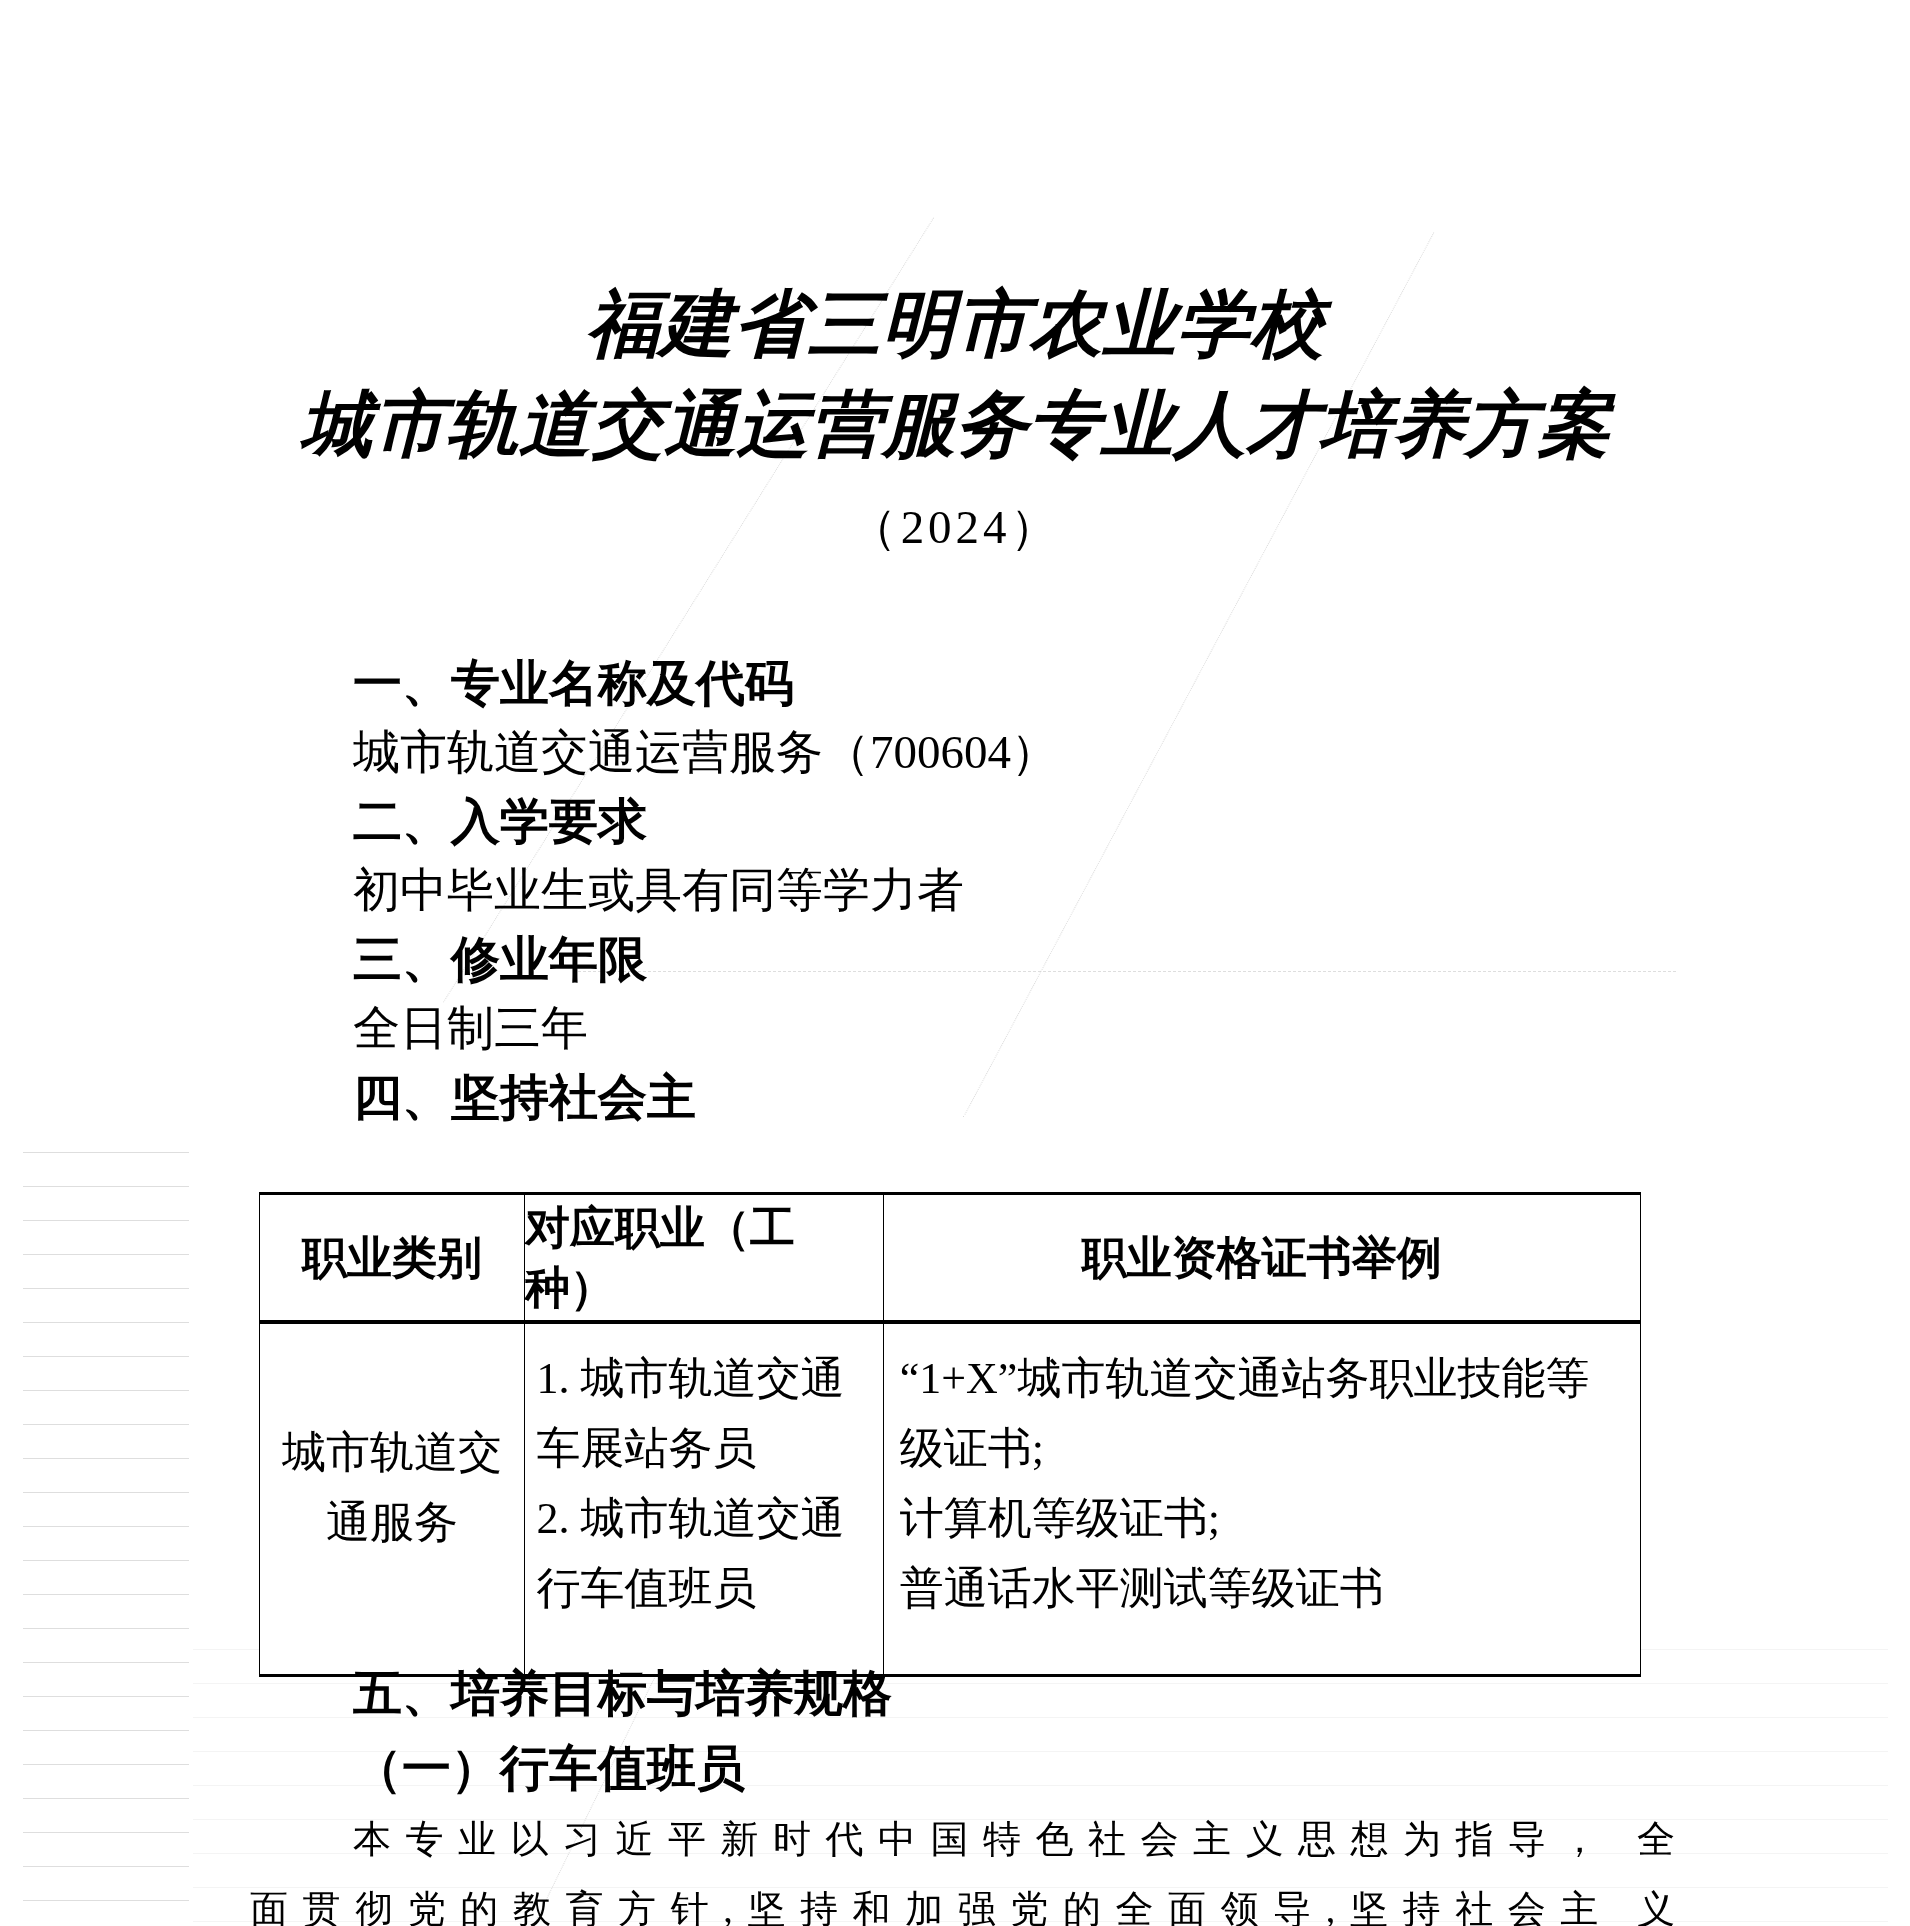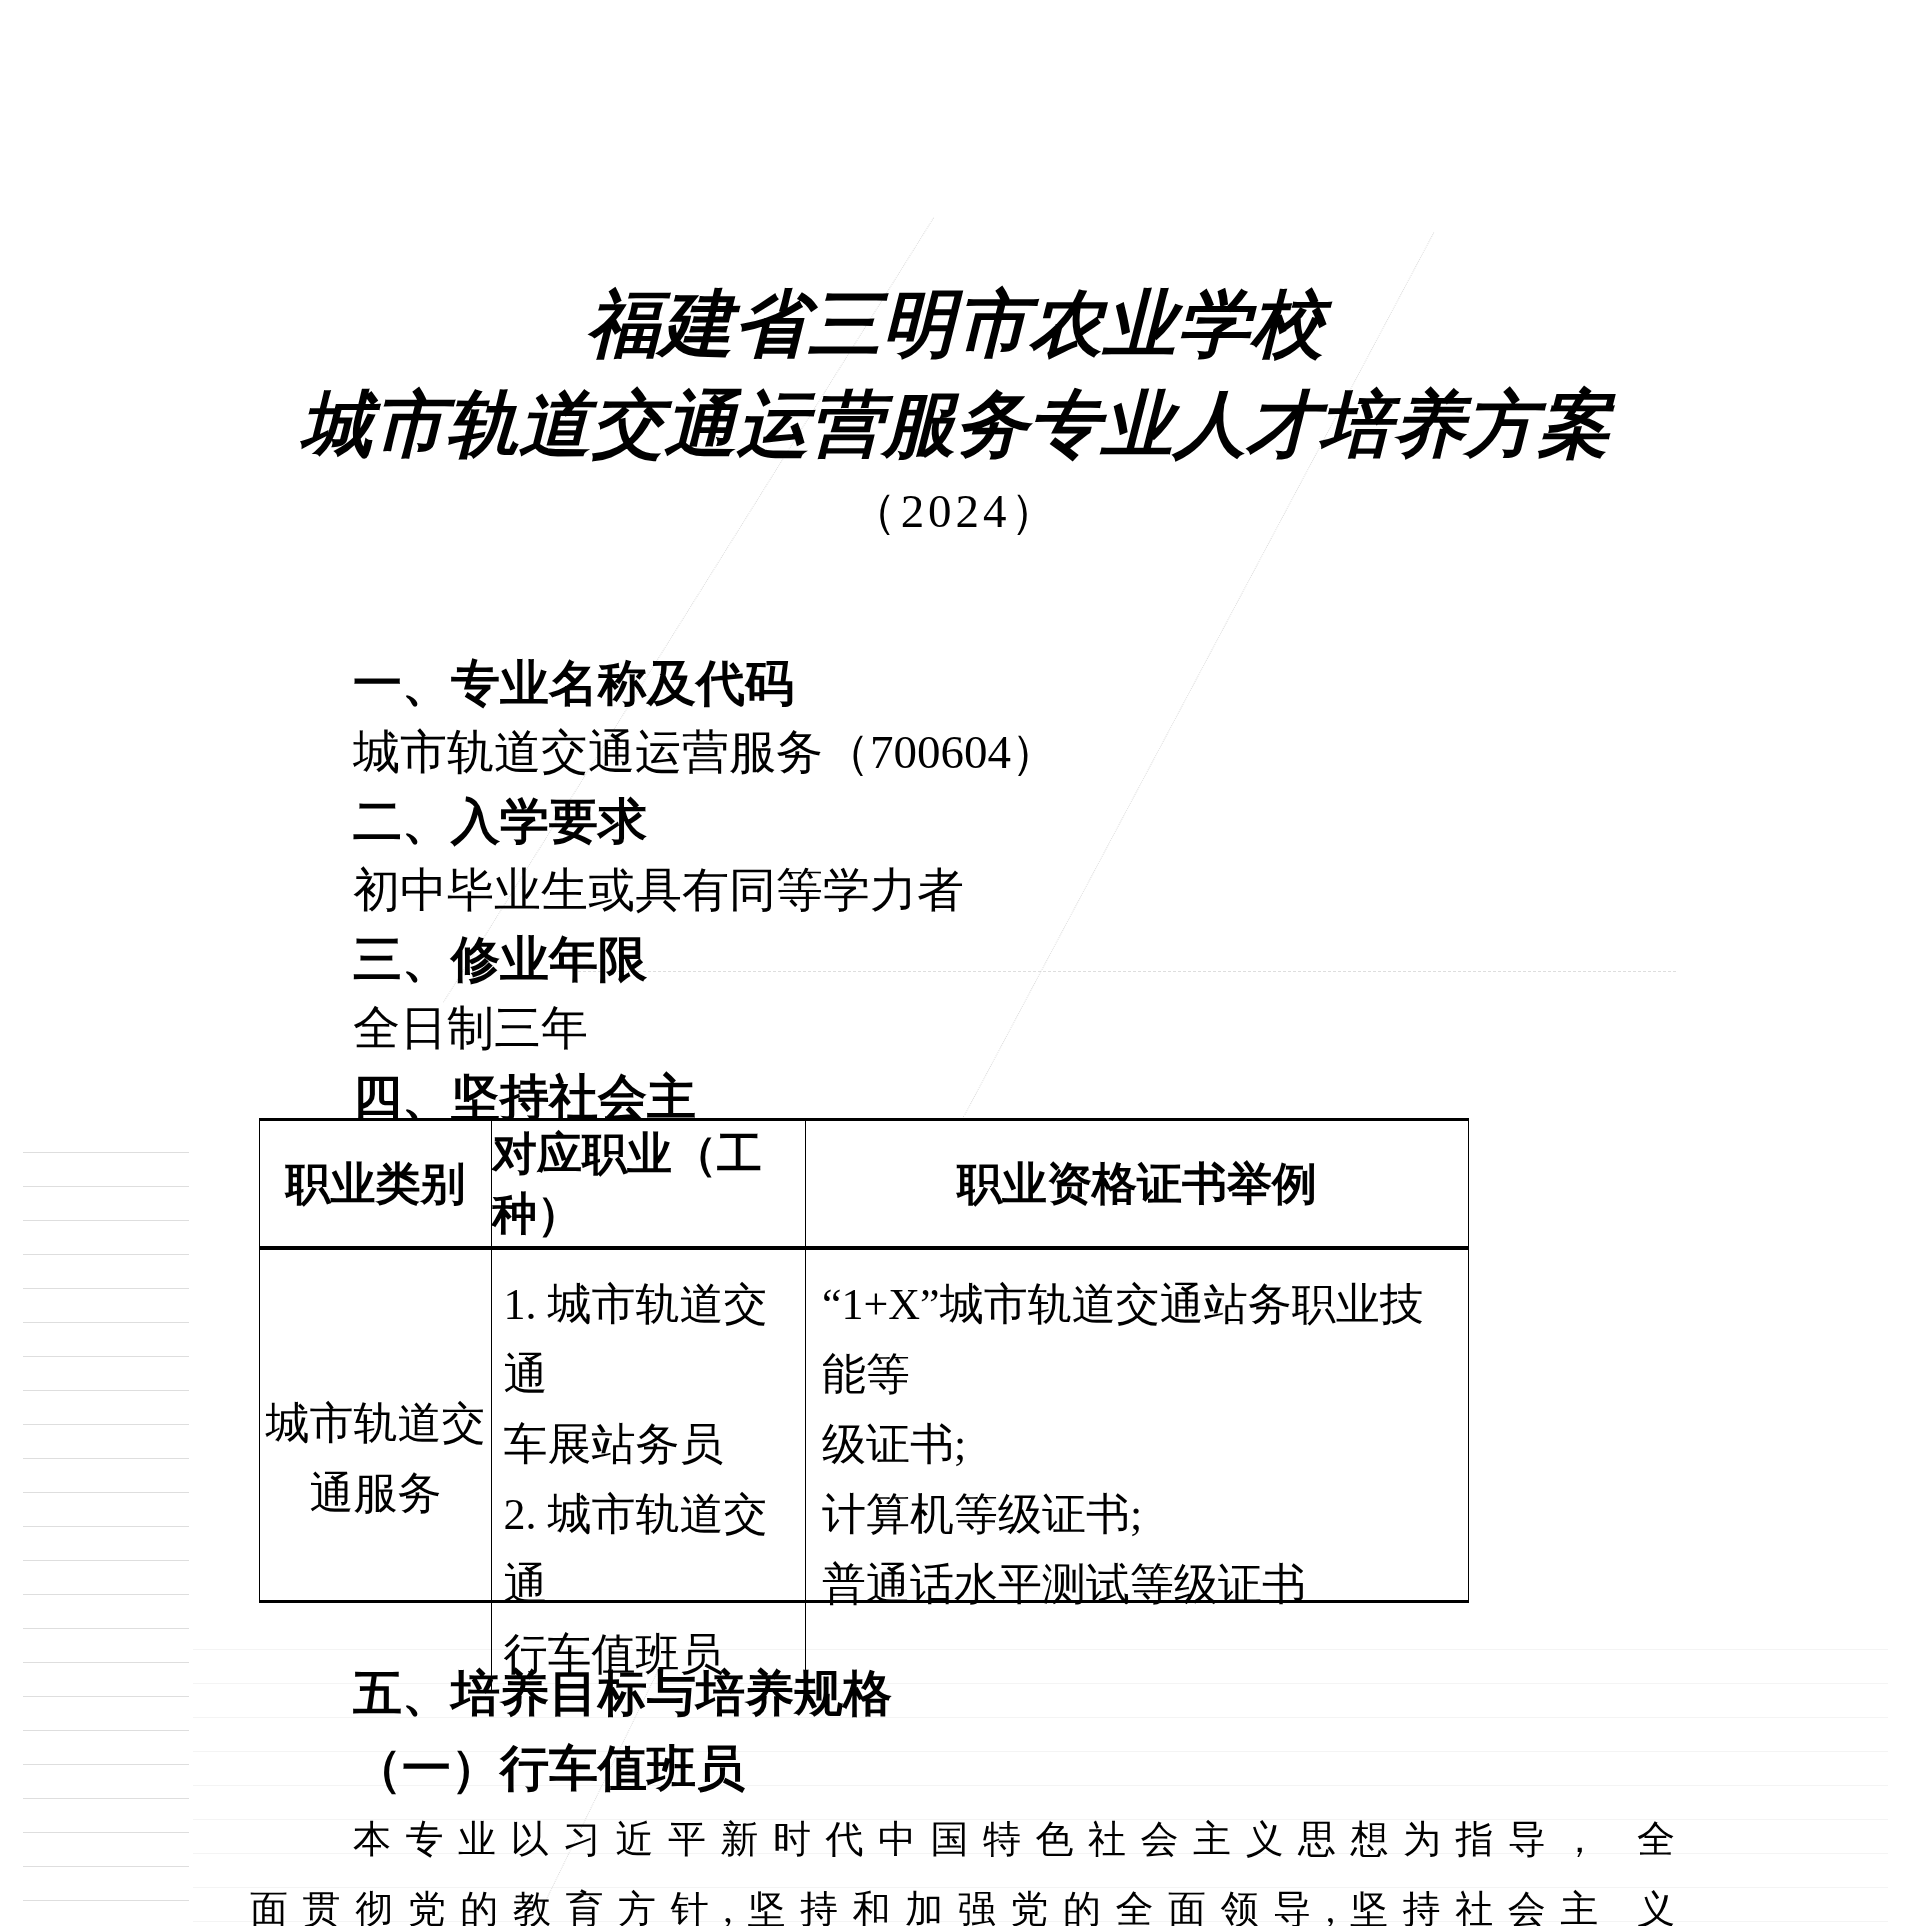--- a/index.html
+++ b/index.html
@@ -36,37 +36,37 @@
   
   .doc-title {
     position: absolute; left: 243px; width: 1425px;
     text-align: center; font-weight: 700; font-style: italic;
     font-size: 73px; line-height: 92px; letter-spacing: 0.8px;
     z-index: 2;
   }
   .doc-title-1 { top: 279px; }
   .doc-title-2 { top: 379px; font-size: 72px; }
   .doc-title-year {
-    position: absolute; left: 243px; top: 480px; width: 1425px;
+    position: absolute; left: 243px; top: 496px; width: 1425px;
     text-align: center; font-weight: 400; font-style: normal;
     font-size: 47px; line-height: 62px; letter-spacing: 3.9px; z-index: 2;
   }
 
   
   .sections { position: absolute; left: 250px; top: 649px; width: 1425px; z-index: 2; }
   .sec-line { height: 69px; line-height: 69px; padding-left: 103px; }
   .sec-heading {
     font-family: "Liberation Sans", "DejaVu Sans", sans-serif;
     font-weight: 700; font-size: 49px;
   }
   .sec-entry { font-size: 47px; }
 
   
   .ctable {
-    position: absolute; left: 259px; top: 1118px; width: 1210px; z-index: 2;
+    position: absolute; left: 259px; top: 1192px; width: 1382px; z-index: 2;
     border-top: 3.9px solid #000; border-bottom: 3.9px solid #000;
     border-left: 1.5px solid #000; border-right: 1.5px solid #000;
     background: #fff;
   }
   .ctable .tr { display: grid; grid-template-columns: 19.2% 26% 54.8%; }
   .ctable .thead { height: 129px; border-bottom: 4.6px solid #000; }
   .ctable .tbody { height: 350px; }
   .ctable .cell { border-right: 1.5px solid #000; }
   .ctable .cell:last-child { border-right: none; }
   .ctable .th {

